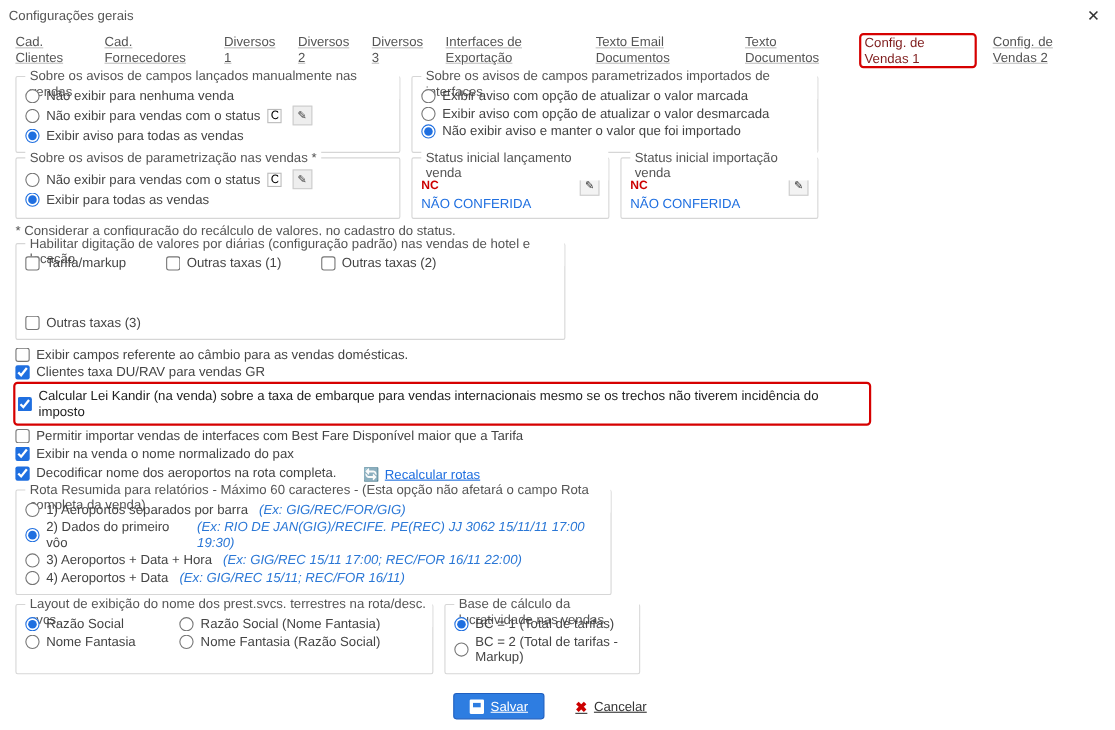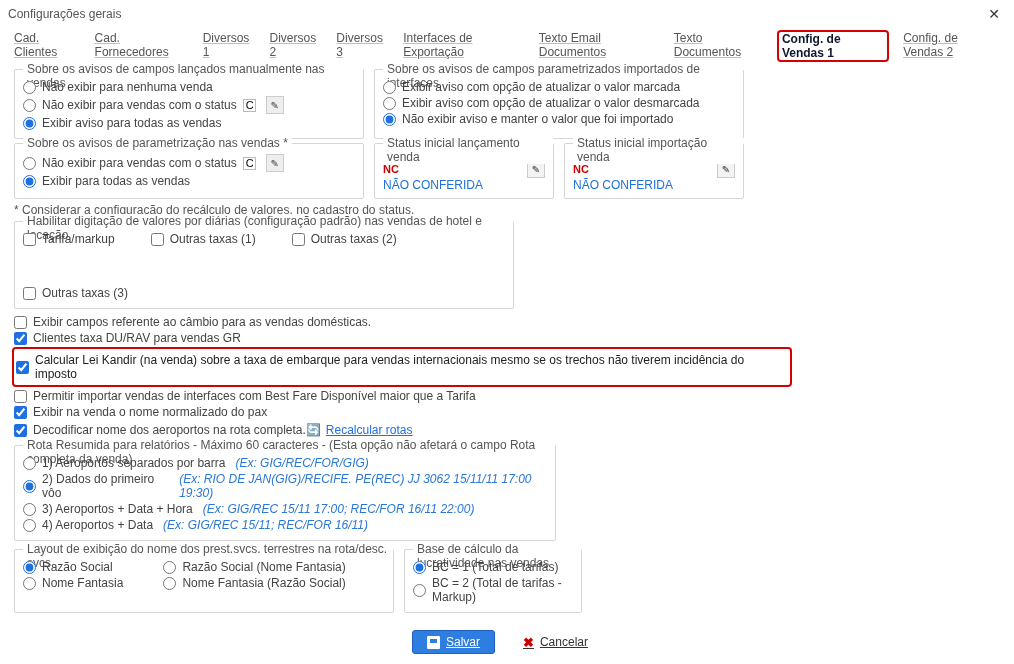--- a/index.html
+++ b/index.html
@@ -2,21 +2,21 @@
 <html><head>
 <meta charset="utf-8">
 <style>
 * { box-sizing: border-box; margin: 0; padding: 0; font-family: "Segoe UI", Tahoma, Arial, sans-serif; }
 body { background: #fff; color: #333; font-size: 12px; width: 1014px; height: 664px; position: relative; overflow: hidden; }
 .titlebar { display: flex; align-items: center; justify-content: space-between; padding: 4px 8px; }
 .titlebar .title { color: #555; font-size: 12px; }
 .close-x { font-size: 14px; cursor: pointer; padding: 2px 6px; color: #333; }
 .tabs { display: flex; gap: 12px; padding: 2px 12px 2px 12px; border-bottom: 1px solid transparent; color: #555; filter: blur(0.6px); }
 .tab { cursor: pointer; text-decoration: underline; text-decoration-color: rgba(0,0,0,0.25); padding: 1px 2px; font-size: 12px; }
-.tab.active { color: #0f172a; font-weight: bold; }
+.tab.active { color: #7f1d1d; }
 .tab-hl { border: 2px solid #d60000; border-radius: 4px; padding: 0 3px; text-decoration: none; filter: none; }
 .content { padding: 4px 14px 4px 14px; position: relative; }
 .row { display: flex; gap: 10px; margin-bottom: 4px; }
 .group { border: 1px solid #d6d6d6; border-radius: 2px; position: relative; padding: 8px 8px 6px 8px; }
 .group > .legend { position: absolute; top: -8px; left: 8px; background: #fff; padding: 0 4px; color: #555; font-size: 12px; filter: blur(0.6px); }
 .radio, .check { display: flex; align-items: center; gap: 6px; margin: 2px 0; color: #444; filter: blur(0.6px); }
 .radio input, .check input { accent-color: #1f6fe0; width: 13px; height: 13px; }
 .blurnone { filter: none !important; }
 .inline-input { width: 88px; height: 18px; border: 1px solid #bbb; font-size: 11px; padding: 0 2px; }
 .pencil { width: 18px; height: 18px; background: #eee; border: 1px solid #ccc; display: inline-flex; align-items: center; justify-content: center; font-size: 10px; margin-left: 4px; }
@@ -167,21 +167,21 @@
       </label>
   </div>
   <label class="check">
       <input type="checkbox" style="">
       <span>Permitir importar vendas de interfaces com Best Fare Disponível maior que a Tarifa</span>
     </label>
   <label class="check">
       <input type="checkbox" checked="" style="">
       <span>Exibir na venda o nome normalizado do pax</span>
     </label>
-  <div style="display:flex; align-items:center; ">
+  <div style="display:flex; align-items:flex-end; gap:24px;">
     <label class="check">
         <input type="checkbox" checked="" style="">
         <span>Decodificar nome dos aeroportos na rota completa.</span>
       </label>
     <span style="display:flex;align-items:center;">
       <span class="recalc-icon">🔄</span>
       <a href="#" class="status-link">Recalcular rotas</a>
     </span>
   </div>
 

